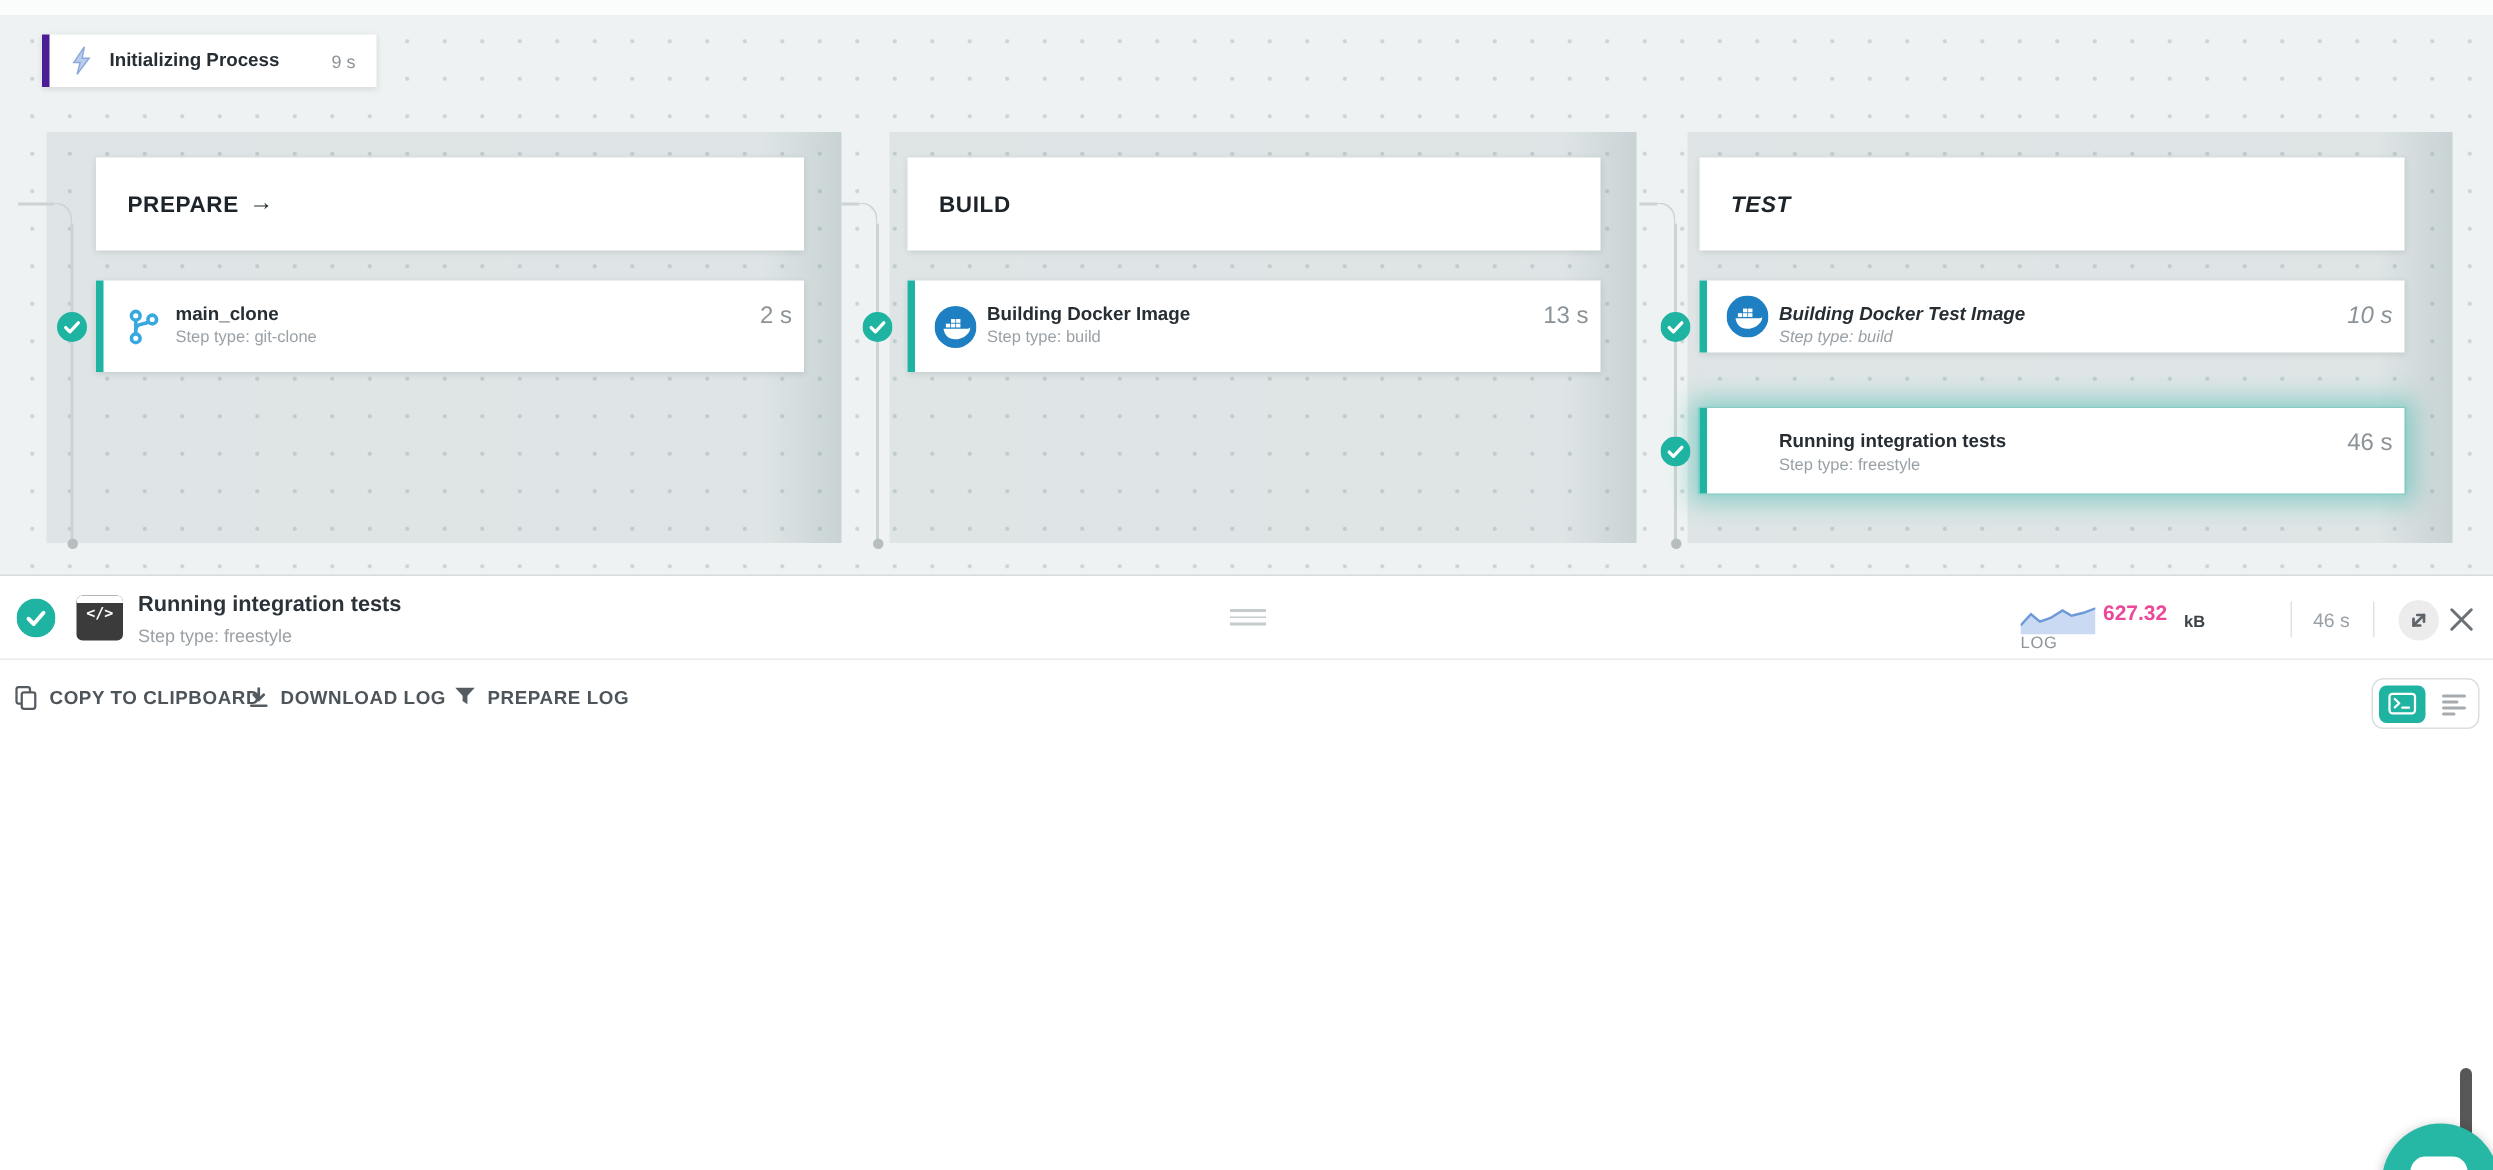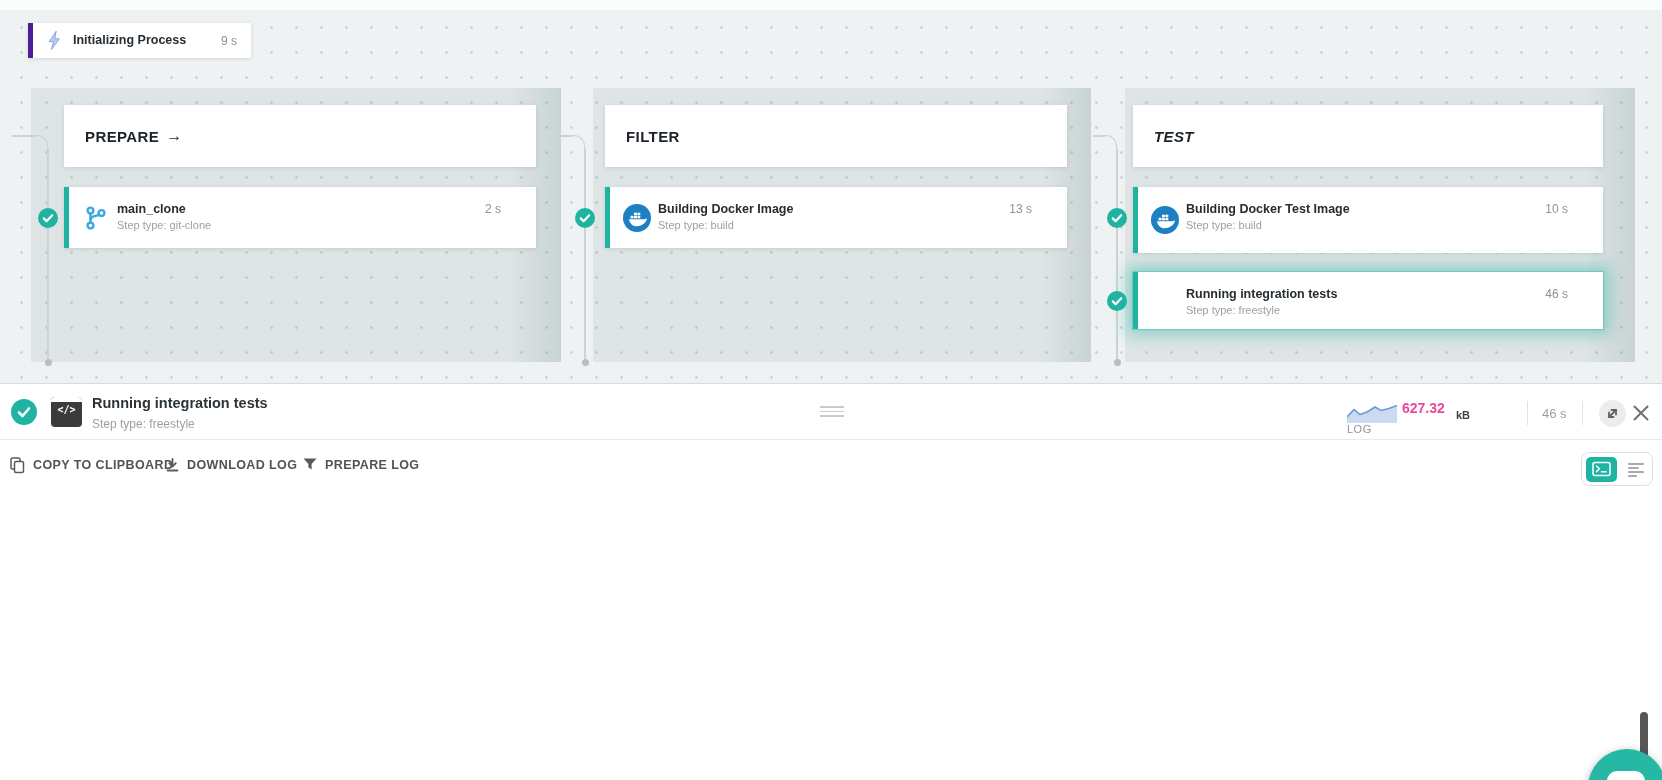--- a/index.html
+++ b/index.html
@@ -21,21 +21,21 @@
 
   .card{position:absolute;background:#fff;box-shadow:0 1px 4px rgba(55,70,75,.15);z-index:3;}
   .stage-card{display:flex;align-items:center;padding-left:21px;}
   .stage-name{font-size:15px;font-weight:700;color:#1c2329;letter-spacing:.4px;}
   .stage-arrow{font-size:16px;font-weight:700;color:#1c2329;margin-left:7px;}
   .step-card{border-left:5px solid #1fb3a1;cursor:pointer;}
   .step-card.selected{box-shadow:0 0 1px 1px rgba(31,179,161,.35),0 0 15px 6px rgba(31,179,161,.42);}
   .s-icon{position:absolute;left:13px;top:50%;transform:translateY(-50%);width:28px;height:28px;}
   .s-title{position:absolute;left:48px;top:15px;font-size:12.5px;font-weight:700;color:#262d33;white-space:nowrap;}
   .s-sub{position:absolute;left:48px;top:32px;font-size:11px;color:#9aa1a6;white-space:nowrap;}
-  .s-dur{position:absolute;right:35px;top:15px;font-size:12px;color:#8b9398;}
+  .s-dur{position:absolute;right:8px;top:15px;font-size:16px;color:#8b9398;}
   .check{position:absolute;z-index:4;}
 
   .init-card{position:absolute;left:28px;top:23px;width:223px;height:35px;background:#fff;border-left:5px solid #4c1d95;box-shadow:0 1px 4px rgba(55,70,75,.15);z-index:3;cursor:pointer;}
   .init-icon{position:absolute;left:13px;top:7px;}
   .init-title{position:absolute;left:40px;top:10px;font-size:12.5px;font-weight:700;color:#262d33;white-space:nowrap;}
   .init-dur{position:absolute;right:14px;top:11px;font-size:12px;color:#8b9398;}
 
   .term-ico{position:relative;background:#3b3b3b;border-radius:4px;overflow:hidden;}
   .term-ico .bar{position:absolute;left:0;top:0;width:100%;height:5px;background:#fff;}
   .term-ico .glyph{position:absolute;left:0;right:0;top:7px;text-align:center;color:#fff;font-family:"DejaVu Sans Mono",monospace;font-weight:700;}
@@ -105,21 +105,21 @@
         <span class="check" style="left: 38px; top: 207.5px;"><svg width="20" height="20" viewBox="0 0 20 20">
             <circle cx="10" cy="10" r="10" fill="#1fb3a1"></circle>
             <polyline points="5.8,10.4 8.6,13.2 14.2,7.2" fill="none" stroke="#fff" stroke-width="2.2" stroke-linecap="round" stroke-linejoin="round"></polyline>
           </svg></span>
         <div class="band" style="left: 593px; width: 498px;"></div>
         <div class="conn-h" style="left: 561px; top: 135px; width: 12px;"></div>
         <div class="conn-c" style="left: 573px; top: 135px;"></div>
         <div class="conn-v" style="left: 584.25px; top: 149px; height: 214px;"></div>
         <div class="conn-dot" style="left: 581.5px; top: 359px;"></div>
         <div class="card stage-card" style="left: 605px; top: 105px; width: 462px; height: 62px;">
-          <span class="stage-name">FILTER</span>
+          <span class="stage-name">BUILD</span>
         </div>
         <div class="card step-card" style="left: 605px; top: 187px; width: 462px; height: 61px;">
           <span class="s-icon"><svg width="28" height="28" viewBox="0 0 28 28">
               <circle cx="14" cy="14" r="14" fill="#1e7fc2"></circle>
               <g fill="#fff">
                 <rect x="7.6" y="11.8" width="2.9" height="2.5"></rect>
                 <rect x="11" y="11.8" width="2.9" height="2.5"></rect>
                 <rect x="14.4" y="11.8" width="2.9" height="2.5"></rect>
                 <rect x="11" y="8.7" width="2.9" height="2.5"></rect>
                 <rect x="14.4" y="8.7" width="2.9" height="2.5"></rect>
@@ -135,21 +135,21 @@
             <polyline points="5.8,10.4 8.6,13.2 14.2,7.2" fill="none" stroke="#fff" stroke-width="2.2" stroke-linecap="round" stroke-linejoin="round"></polyline>
           </svg></span>
         <div class="band" style="left: 1125px; width: 510px;"></div>
         <div class="conn-h" style="left: 1093px; top: 135px; width: 12px;"></div>
         <div class="conn-c" style="left: 1105px; top: 135px;"></div>
         <div class="conn-v" style="left: 1116.25px; top: 149px; height: 214px;"></div>
         <div class="conn-dot" style="left: 1113.5px; top: 359px;"></div>
         <div class="card stage-card" style="left: 1133px; top: 105px; width: 470px; height: 62px; font-style: italic;">
           <span class="stage-name">TEST</span>
         </div>
-        <div class="card step-card" style="left: 1133px; top: 187px; width: 470px; height: 66px;">
+        <div class="card step-card" style="left: 1133px; top: 187px; width: 470px; height: 48px; font-style: italic;">
           <span class="s-icon"><svg width="28" height="28" viewBox="0 0 28 28">
               <circle cx="14" cy="14" r="14" fill="#1e7fc2"></circle>
               <g fill="#fff">
                 <rect x="7.6" y="11.8" width="2.9" height="2.5"></rect>
                 <rect x="11" y="11.8" width="2.9" height="2.5"></rect>
                 <rect x="14.4" y="11.8" width="2.9" height="2.5"></rect>
                 <rect x="11" y="8.7" width="2.9" height="2.5"></rect>
                 <rect x="14.4" y="8.7" width="2.9" height="2.5"></rect>
                 <path d="M6 15.2 h15.3 c1.3 0 2.1-.5 2.6-1.1 l-0.4 2.2 c-1.2 3.1-5 5.9-9.7 5.9 c-4.3 0-7.2-2.7-7.8-7 z"></path>
               </g>

